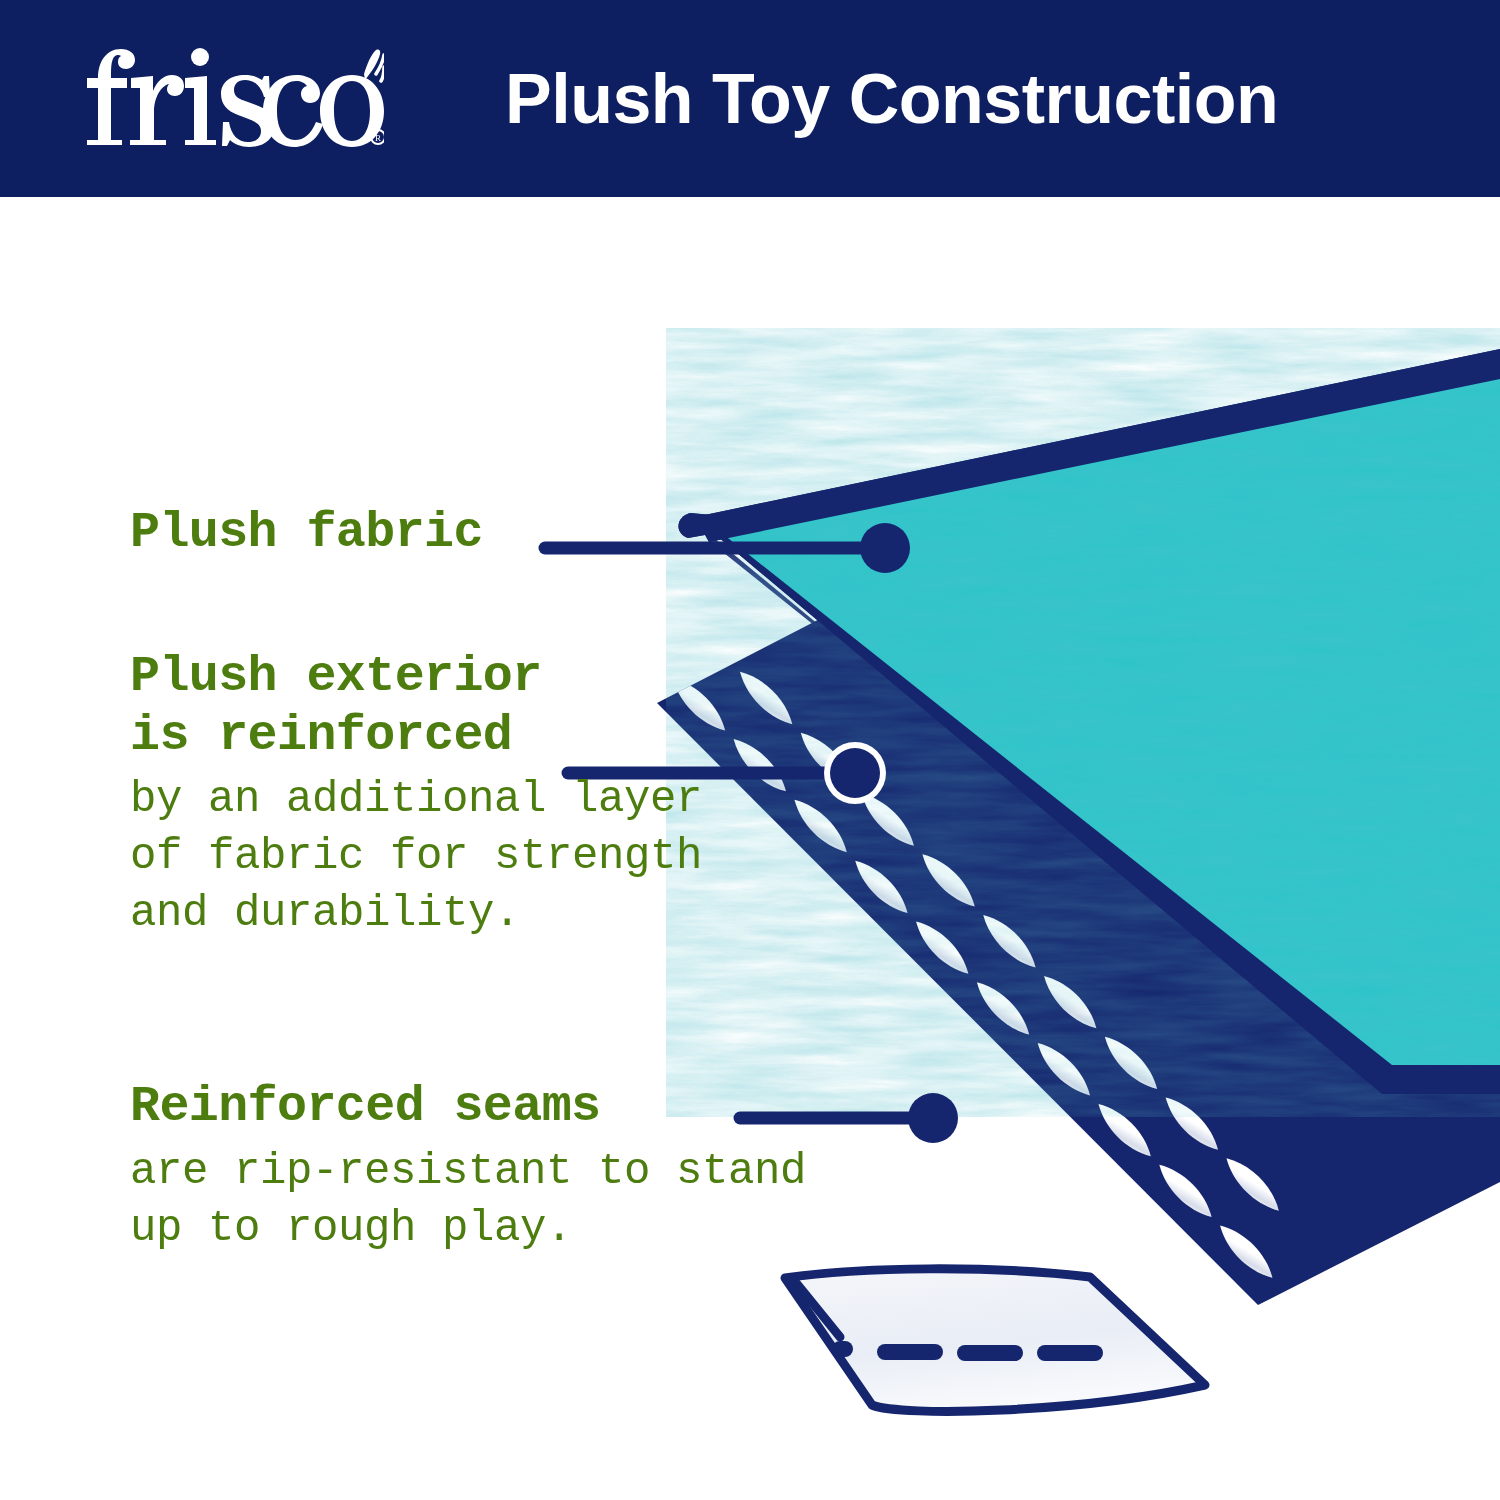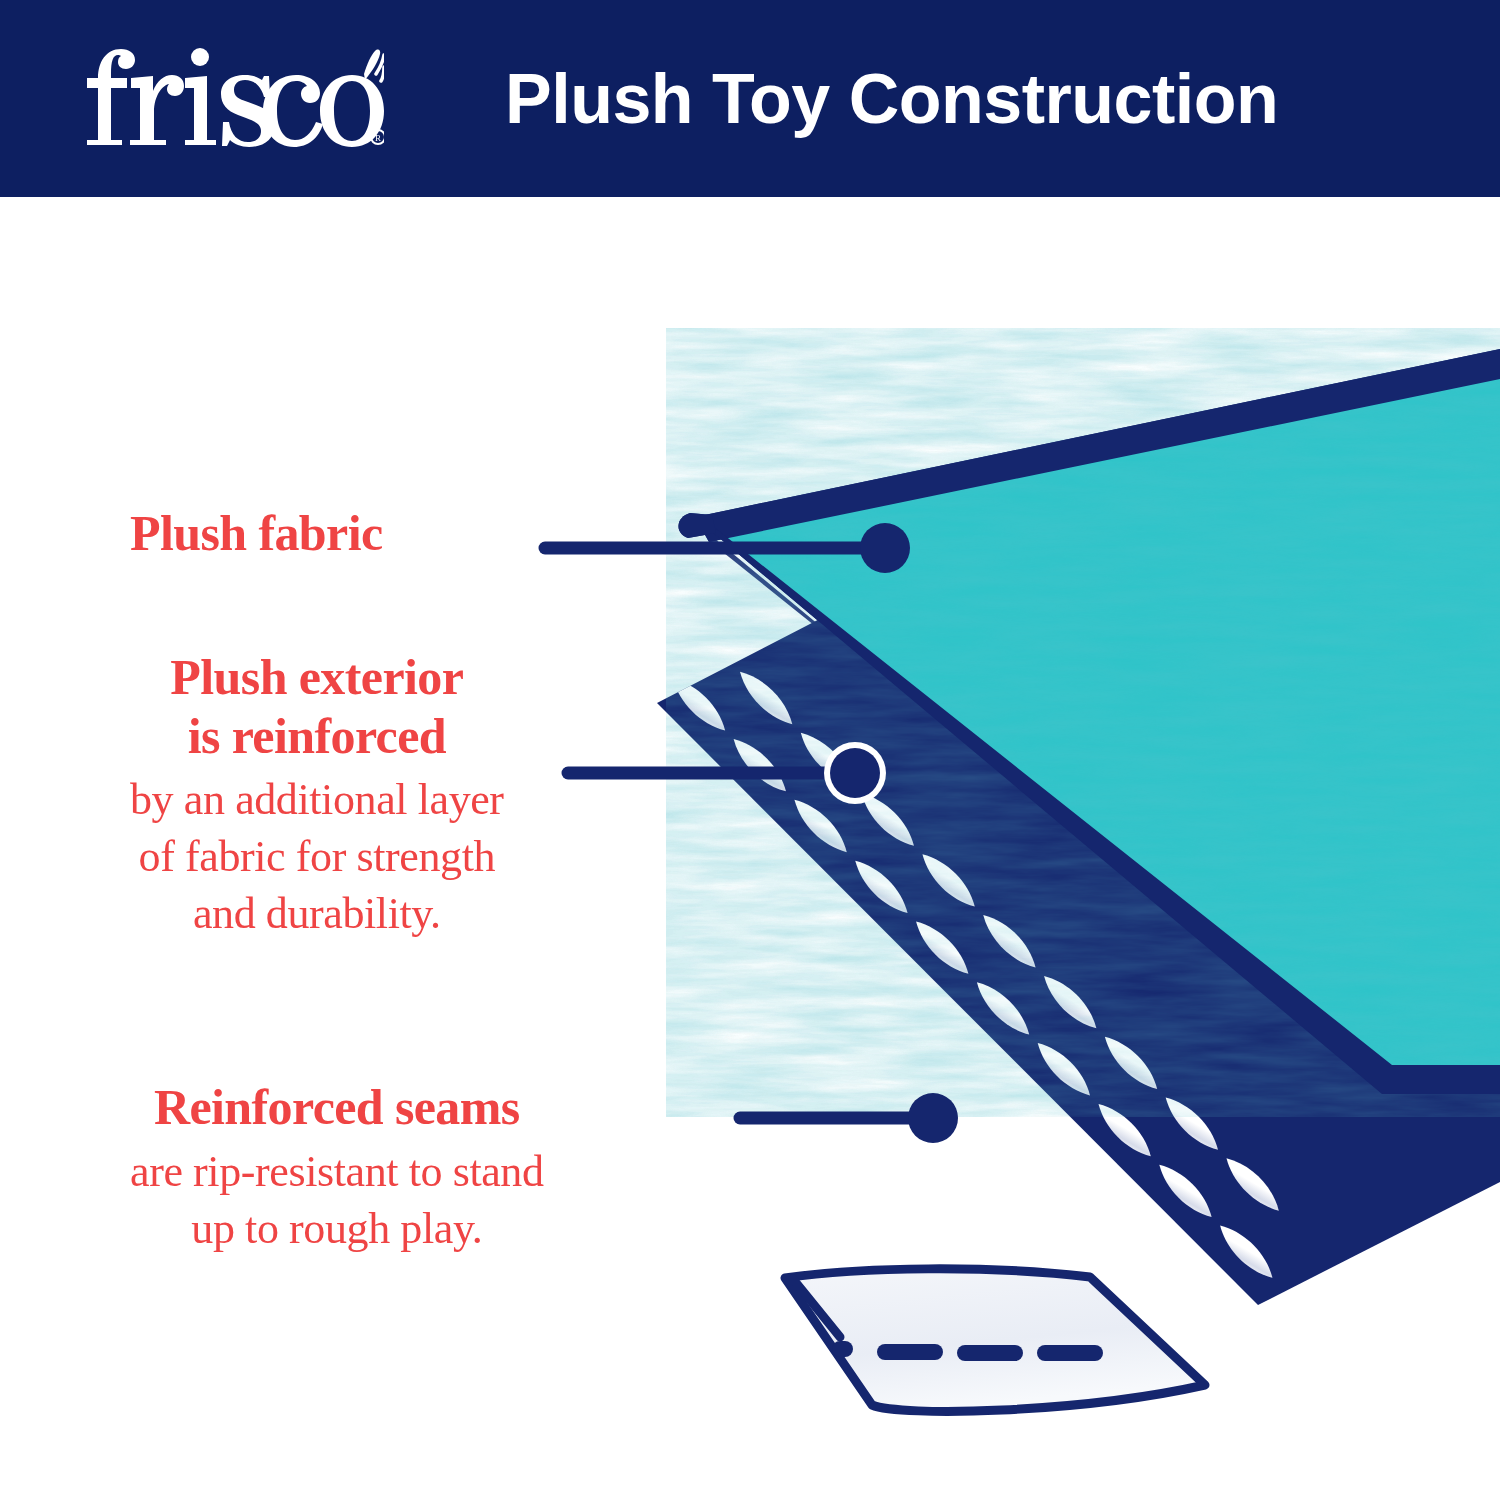--- a/index.html
+++ b/index.html
@@ -62,23 +62,22 @@
     position: absolute;
     left: 0;
     top: 197px;
     width: 1500px;
     height: 1303px;
   }
 
   
   .callout {
     position: absolute;
-    color: #ef4444;
-    font-family: Liberation Serif, serif;
-    text-align: center;
+    color: #4d7c0f;
+    font-family: Liberation Mono, monospace;
   }
   .callout-heading {
     font-size: 50px;
     font-weight: bold;
     line-height: 1.17;
     letter-spacing: -0.6px;
     white-space: pre-line;
   }
   .callout-body {
     font-size: 44px;

